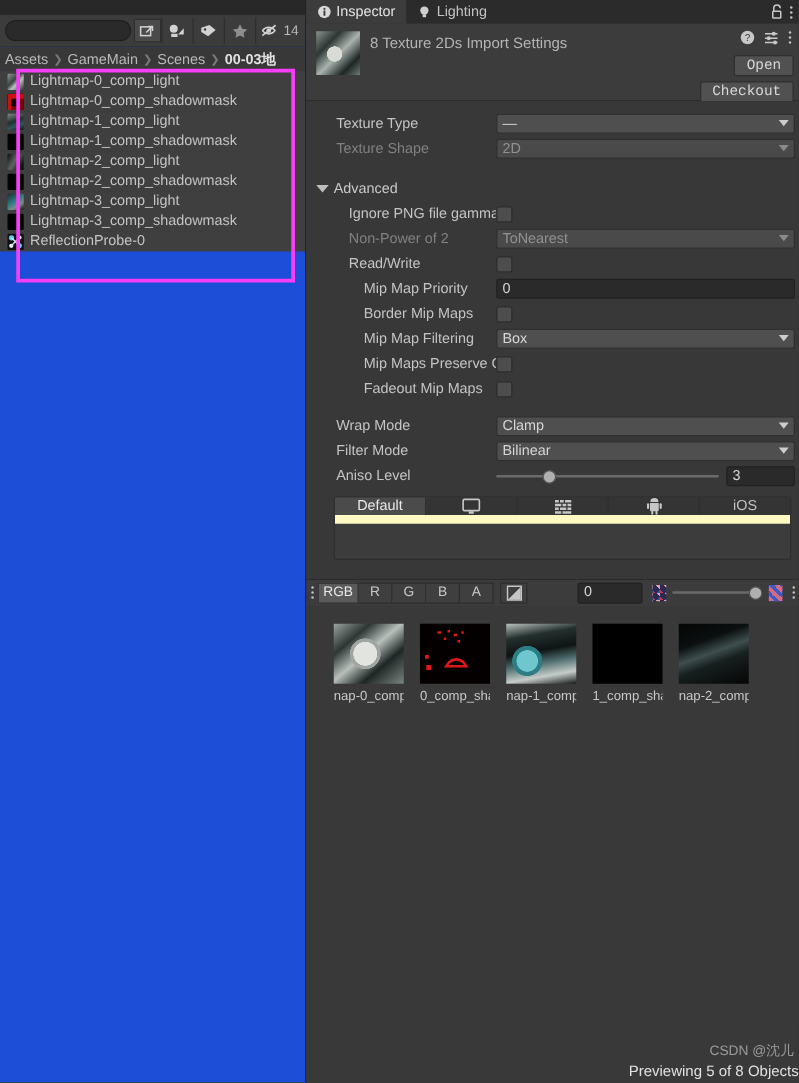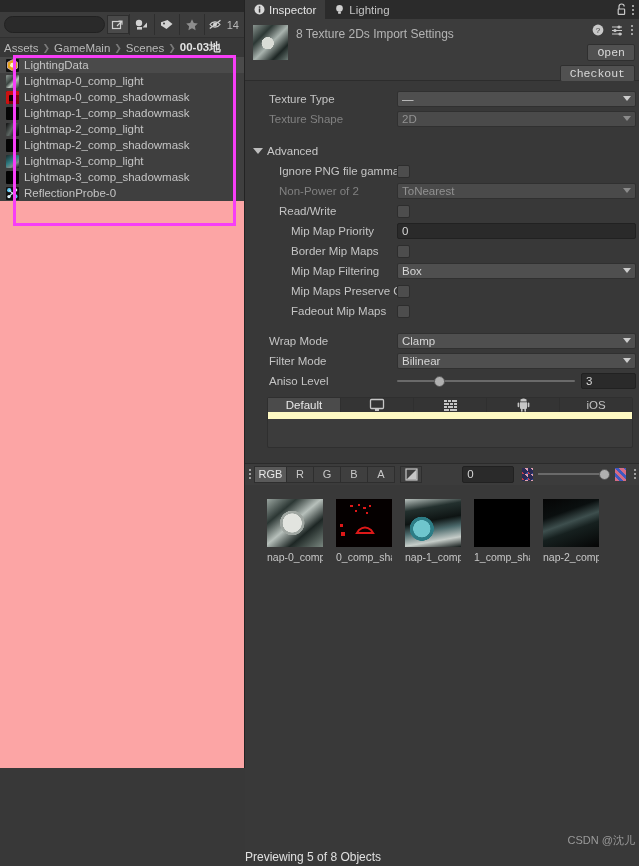--- a/index.html
+++ b/index.html
@@ -6,21 +6,21 @@
   html,body{
     width:639px; height:866px; overflow:hidden;
     background:#383838;
     font-family:"Liberation Sans","DejaVu Sans",sans-serif;
     font-size:11px; color:#b9b9b9;
     -webkit-font-smoothing:antialiased;
   }
   #root{position:relative;width:639px;height:866px;display:flex;}
 
   
-  #project{width:245px;height:768px;background:#fca5a5;position:relative;
+  #project{width:245px;height:866px;background:#1d4ed8;position:relative;
            border-right:1px solid #232323;}
   .proj-topbar{height:12px;background:#282828;}
   .proj-toolbar{height:26px;background:#3c3c3c;display:flex;align-items:center;
                 padding:0 0 0 2px;border-bottom:1px solid #303030;}
   .search-field{flex:1;height:17px;margin:0 0 0 2px;background:#2a2a2a;
                 border:1px solid #212121;border-radius:9px;}
   .tb-btn{width:25px;height:21px;display:flex;align-items:center;justify-content:center;
           background:#3c3c3c;border-left:1px solid #2e2e2e;}
   .tb-btn.first{border-left:none;background:#4a4a4a;border:1px solid #2e2e2e;width:22px;height:19px;margin-left:2px;}
   .tb-hidden{display:flex;align-items:center;gap:2px;padding:0 5px 0 4px;color:#b9b9b9;font-size:11px;}
@@ -114,21 +114,21 @@
             background:#3f3f3f;border:1px solid #2e2e2e;margin-left:5px;}
   .pv-num{width:57px;height:17px;background:#2a2a2a;border:1px solid #212121;border-radius:2px;
           display:flex;align-items:center;padding:0 4px;font-size:11.5px;color:#d6d6d6;margin-left:40px;}
   .swatch{width:13px;height:13px;margin-left:8px;image-rendering:pixelated;}
   .pv-slider{width:80px;height:17px;position:relative;display:flex;align-items:center;margin-left:5px;}
   .preview-area{flex:1;background:#393939;position:relative;overflow:hidden;}
   .thumbs{display:flex;gap:13px;padding:14px 0 0 22px;}
   .thumb-item{width:56px;text-align:center;}
   .thumb-img{width:56px;height:48px;background:#000;image-rendering:pixelated;margin:0 auto;overflow:hidden;}
   .thumb-cap{font-size:10.5px;color:#c7c7c7;margin-top:4px;white-space:nowrap;overflow:hidden;}
-  .prev-status{position:absolute;bottom:2px;left:0;right:0;text-align:left;font-size:12px;color:#e0e0e0;}
+  .prev-status{position:absolute;bottom:2px;left:0;right:0;text-align:right;font-size:12px;color:#e0e0e0;}
   .watermark{position:absolute;right:4px;bottom:18px;font-size:11px;color:#9a9a9a;}
   .kebab{display:flex;flex-direction:column;gap:2px;align-items:center;}
   .kebab i{width:2px;height:2px;background:#c2c2c2;border-radius:50%;display:block;}
 </style>
 </head>
 <body>
 
 <div id="root">
 
   <div id="project">
@@ -176,40 +176,35 @@
       <span class="bc-sep">❯</span>
       <span>GameMain</span>
       <span class="bc-sep">❯</span>
       <span>Scenes</span>
       <span class="bc-sep">❯</span>
       <span class="bc-last">00-03地</span>
     </div>
 
     <div class="asset-list">
 
-      <div class="asset-row sel">
-        <span class="thumb">
-          <svg width="13" height="13" viewBox="0 0 13 13">
-              <path d="M6.5 0.7 L11.5 3.4 L11.5 9 L6.5 11.8 L1.5 9 L1.5 3.4 Z" fill="#e8a317" stroke="#caa"></path>
-              <circle cx="6.5" cy="6.2" r="2.4" fill="#fff3c9"></circle>
-            </svg>
-        </span>
-        <span>LightingData</span>
-      </div>
 
       <div class="asset-row alt">
         <span class="thumb" style="background:linear-gradient(135deg,#8f9a95 0%,#3a4440 40%,#b9c3bd 60%,#2b322f 100%);"></span>
         <span>Lightmap-0_comp_light</span>
       </div>
 
       <div class="asset-row alt">
         <span class="thumb" style="background:#0a0000;box-shadow:inset 3px 4px 0 0 #cc1111, inset -4px -3px 0 0 #7a0606;"></span>
         <span>Lightmap-0_comp_shadowmask</span>
       </div>
 
+      <div class="asset-row alt">
+        <span class="thumb" style="background:linear-gradient(160deg,#7e8b88 0%,#22312f 45%,#2c5a5c 70%,#101615 100%);"></span>
+        <span>Lightmap-1_comp_light</span>
+      </div>
 
       <div class="asset-row alt">
         <span class="thumb" style="background:#050505;"></span>
         <span>Lightmap-1_comp_shadowmask</span>
       </div>
 
       <div class="asset-row alt">
         <span class="thumb" style="background:linear-gradient(120deg,#0d0d0d 0%,#5d6663 45%,#151a19 80%,#0a0a0a 100%);"></span>
         <span>Lightmap-2_comp_light</span>
       </div>

